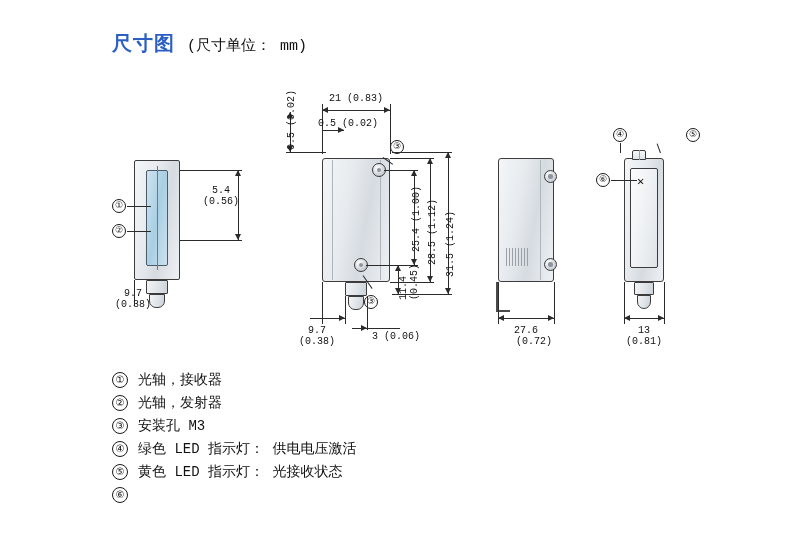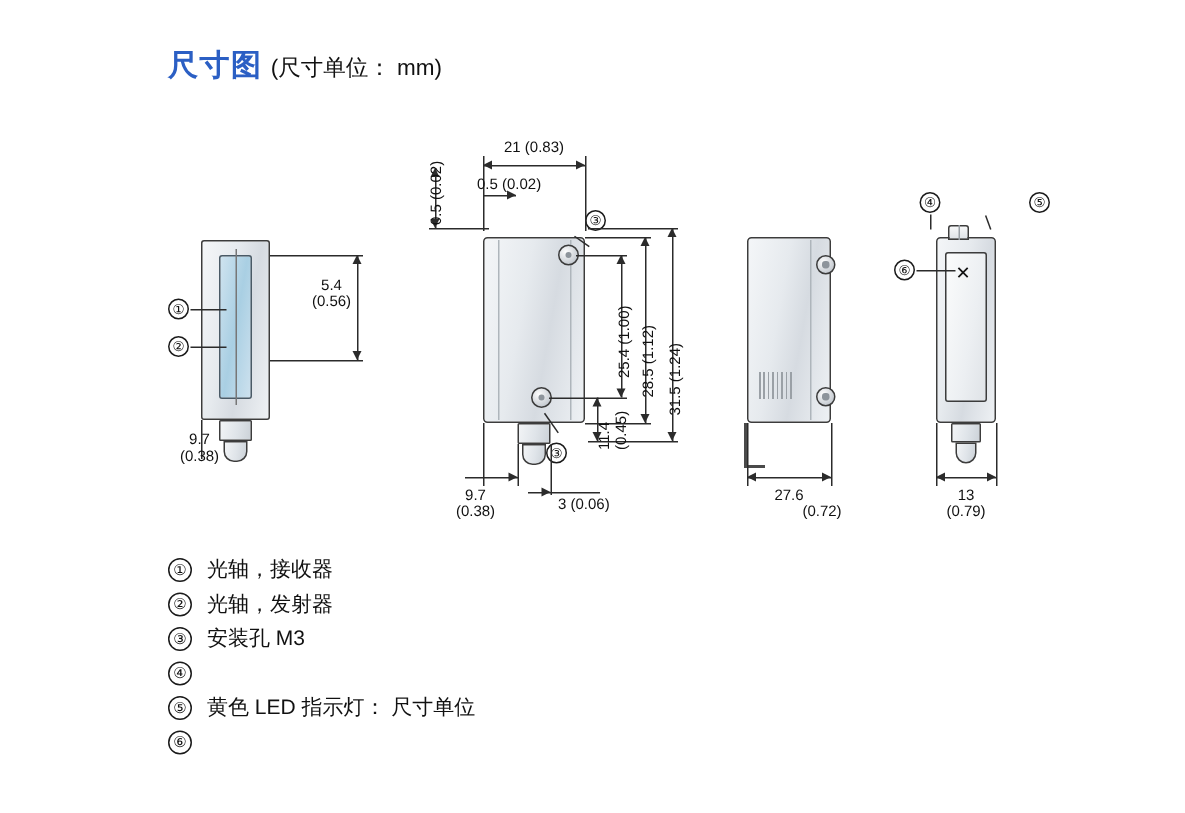--- a/index.html
+++ b/index.html
@@ -10,21 +10,21 @@
   body {
     width: 790px;
     height: 542px;
     font-family: "Liberation Sans", sans-serif;
     position: relative;
     overflow: hidden;
   }
   .page {
     position: absolute;
     left: 0; top: 0;
-    width: 790px; height: 412px;
+    width: 790px; height: 412px; font-family: Liberation Mono, monospace;
   }
   
   .title {
     position: absolute;
     left: 112px; top: 30px;
     font-size: 20px;
     white-space: nowrap;
   }
   .title .t-main {
     color: #2b5fc4;
@@ -281,21 +281,21 @@
     <div class="ribs" style="left:506px; top:248px; width:22px; height:18px;"></div>
     <div class="cable" style="left:496px; top:282px; width:2px; height:30px;"></div>
     <div class="cable" style="left:496px; top:310px; width:14px; height:2px;"></div>
 
     <div class="line vline ext" style="left:498px; top:282px; height:42px;"></div>
     <div class="line vline ext" style="left:554px; top:282px; height:42px;"></div>
     <div class="line hline dim" style="left:498px; top:318px; width:56px;"></div>
     <div class="ar ar-l" style="left:498px; top:315px;"></div>
     <div class="ar ar-r" style="left:548px; top:315px;"></div>
     <div class="lbl c" style="left:508px; top:325px; width:36px;">27.6</div>
-    <div class="lbl c" style="left:524px; top:336px; width:48px;">(0.72)</div>
+    <div class="lbl c" style="left:510px; top:336px; width:48px;">(0.72)</div>
   </div>
 
   <div>
     <div class="body-shell" style="left:624px; top:158px; width:40px; height:124px; border-radius:3px;"></div>
 
     <div class="led-tab" style="left:632px; top:150px; width:14px; height:10px; border-radius:2px 2px 0 0;"></div>
     <div class="line vline thin" style="left:639px; top:150px; height:10px; background:#9aa0a6;"></div>
 
     <div class="body-shell" style="left:630px; top:168px; width:28px; height:100px; border-radius:2px; background:linear-gradient(100deg,#fbfcfc,#eceff2 60%,#dfe3e7);"></div>
     <div class="switch-x" style="left:637px; top:176px;">✕</div>
@@ -309,41 +309,42 @@
     <div class="line vline" style="left:660px; top:143px; height:10px; transform:rotate(-20deg); transform-origin:bottom;"></div>
     <div class="circnum" style="left:596px; top:173px;">⑥</div>
     <div class="line hline" style="left:611px; top:180px; width:26px;"></div>
 
     <div class="line vline ext" style="left:624px; top:282px; height:42px;"></div>
     <div class="line vline ext" style="left:664px; top:282px; height:42px;"></div>
     <div class="line hline dim" style="left:624px; top:318px; width:40px;"></div>
     <div class="ar ar-l" style="left:624px; top:315px;"></div>
     <div class="ar ar-r" style="left:658px; top:315px;"></div>
     <div class="lbl c" style="left:628px; top:325px; width:32px;">13</div>
-    <div class="lbl c" style="left:620px; top:336px; width:48px;">(0.79)</div>
+    <div class="lbl c" style="left:620px; top:336px; width:48px;">(0.81)</div>
   </div>
 
   <div class="legend">
     <div class="legend-row">
       <span class="legend-num">①</span>
       <span class="legend-text">光轴，接收器</span>
     </div>
     <div class="legend-row">
       <span class="legend-num">②</span>
       <span class="legend-text">光轴，发射器</span>
     </div>
     <div class="legend-row">
       <span class="legend-num">③</span>
       <span class="legend-text">安装孔 M3</span>
     </div>
     <div class="legend-row">
       <span class="legend-num">④</span>
+      <span class="legend-text">绿色 LED 指示灯： 供电电压激活</span>
     </div>
     <div class="legend-row">
       <span class="legend-num">⑤</span>
-      <span class="legend-text">黄色 LED 指示灯： 尺寸单位</span>
+      <span class="legend-text">黄色 LED 指示灯： 光接收状态</span>
     </div>
     <div class="legend-row">
       <span class="legend-num">⑥</span>
     </div>
   </div>
 
 </div>
 
 </body></html>

